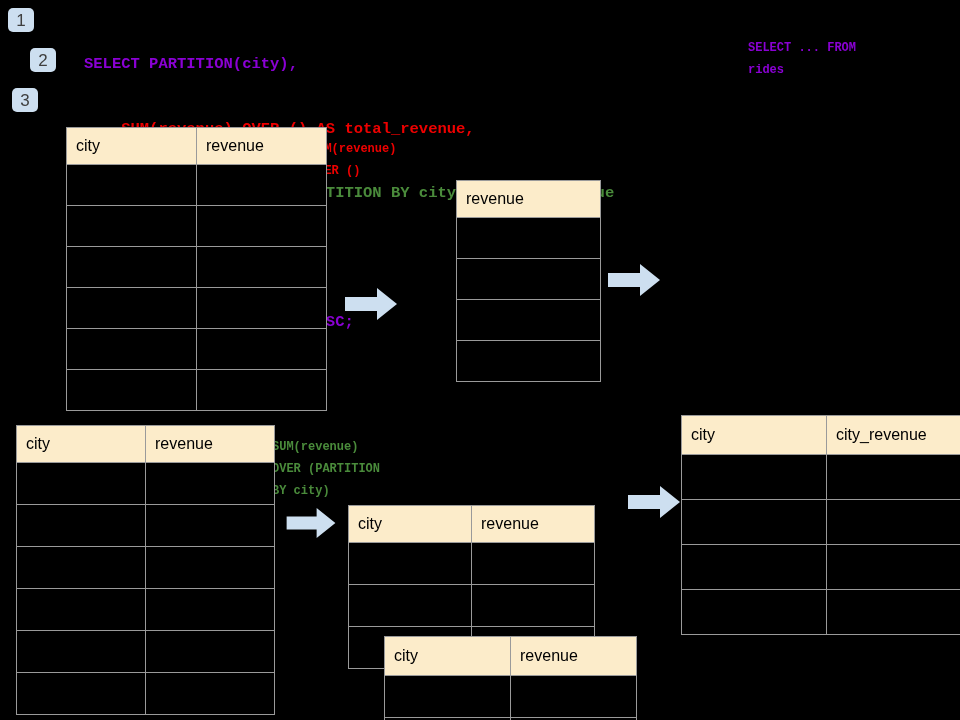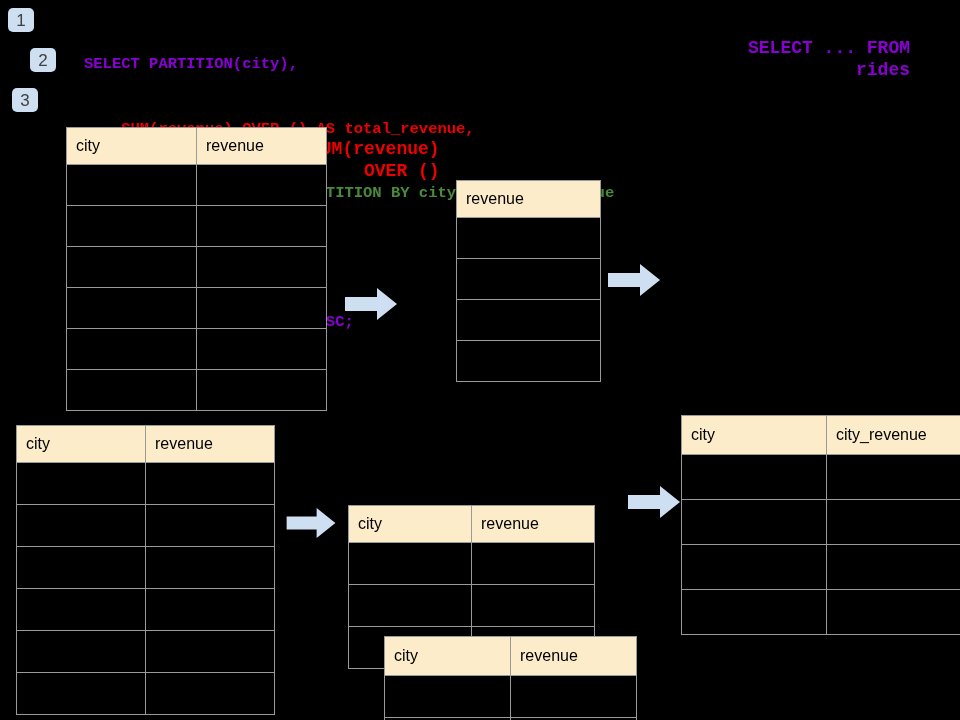--- a/index.html
+++ b/index.html
@@ -44,25 +44,24 @@
   }
   .code-line { display: block; white-space: pre; }
   .c-purple { color: #8a00d4; }
   .c-red    { color: #ee0000; }
   .c-green  { color: #4a8b3b; }
 
   
   .annot {
     position: absolute;
     font-family: "Liberation Mono", monospace;
-    font-size: 18px;
+    font-size: 12px;
     font-weight: bold;
     white-space: pre;
     line-height: 22px;
-    text-align: right;
   }
 
   
   .tbl {
     position: absolute;
     border-collapse: collapse;
     table-layout: fixed;
     background: #22c55e;
   }
   .tbl th, .tbl td {
@@ -110,20 +109,23 @@
     <span class="code-line c-purple">  FROM rides</span>
     <span class="code-line c-purple">  ORDER by city_revenue DESC;</span>
   </div>
 
   <div class="annot c-purple" style="left:748px; top:37px;">SELECT ... FROM
 rides</div>
 
   <div class="annot c-red" style="left:310px; top:138px;">SUM(revenue)
 OVER ()</div>
 
+  <div class="annot c-green" style="left:272px; top:436px;">SUM(revenue)
+OVER (PARTITION
+BY city)</div>
 
   <table class="tbl" style="left:66px; top:127px; width:240px;">
     <thead>
       <tr>
         <th style="width:120px; height:36px;">city</th>
         <th style="width:120px; height:36px;">revenue</th>
       </tr>
     </thead>
     <tbody>
       <tr>

